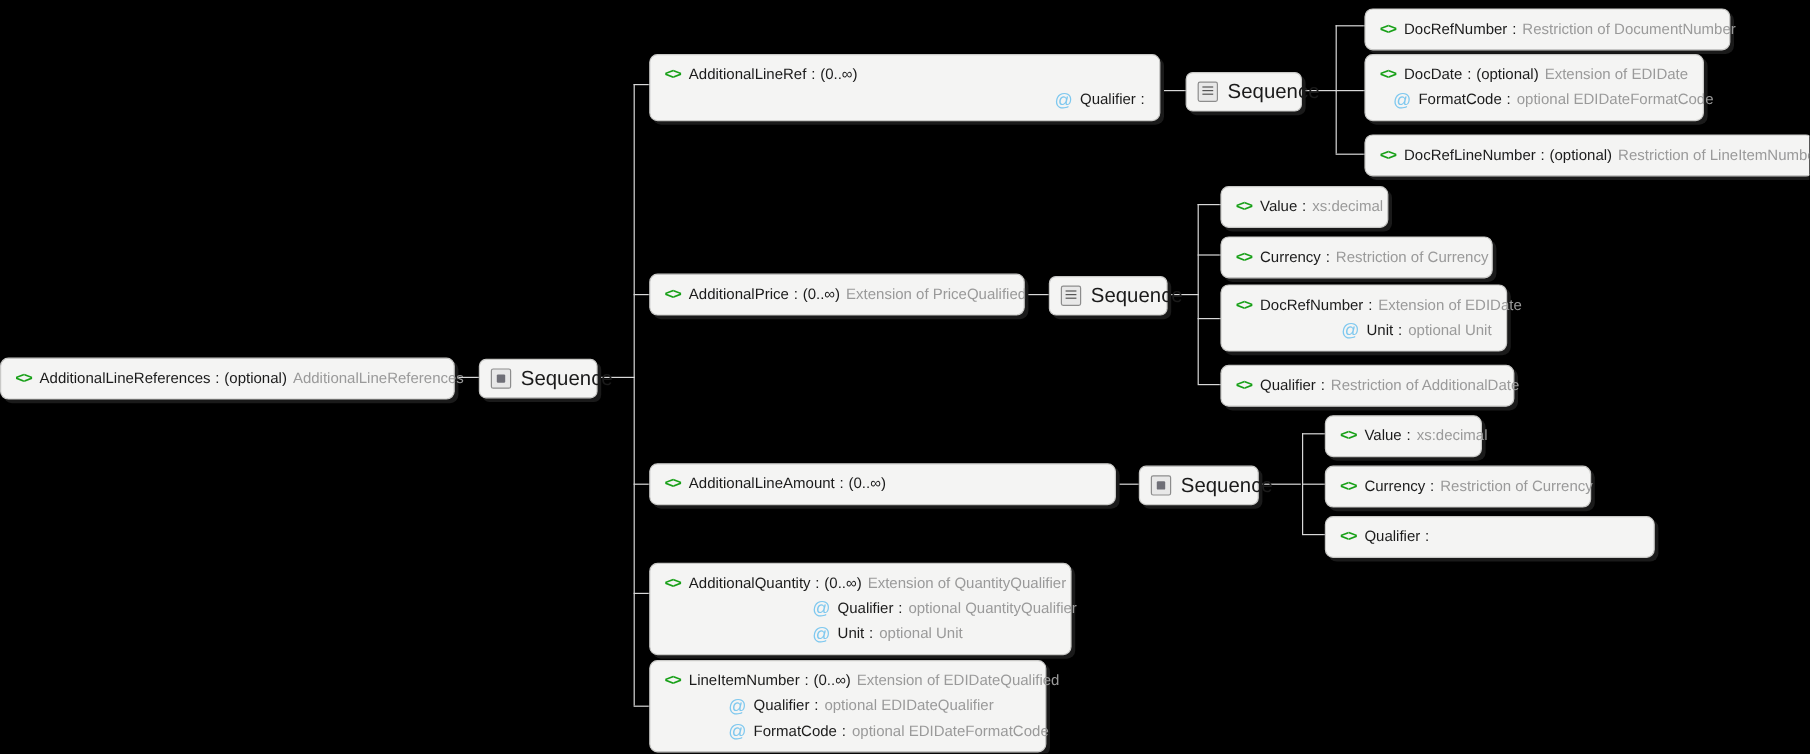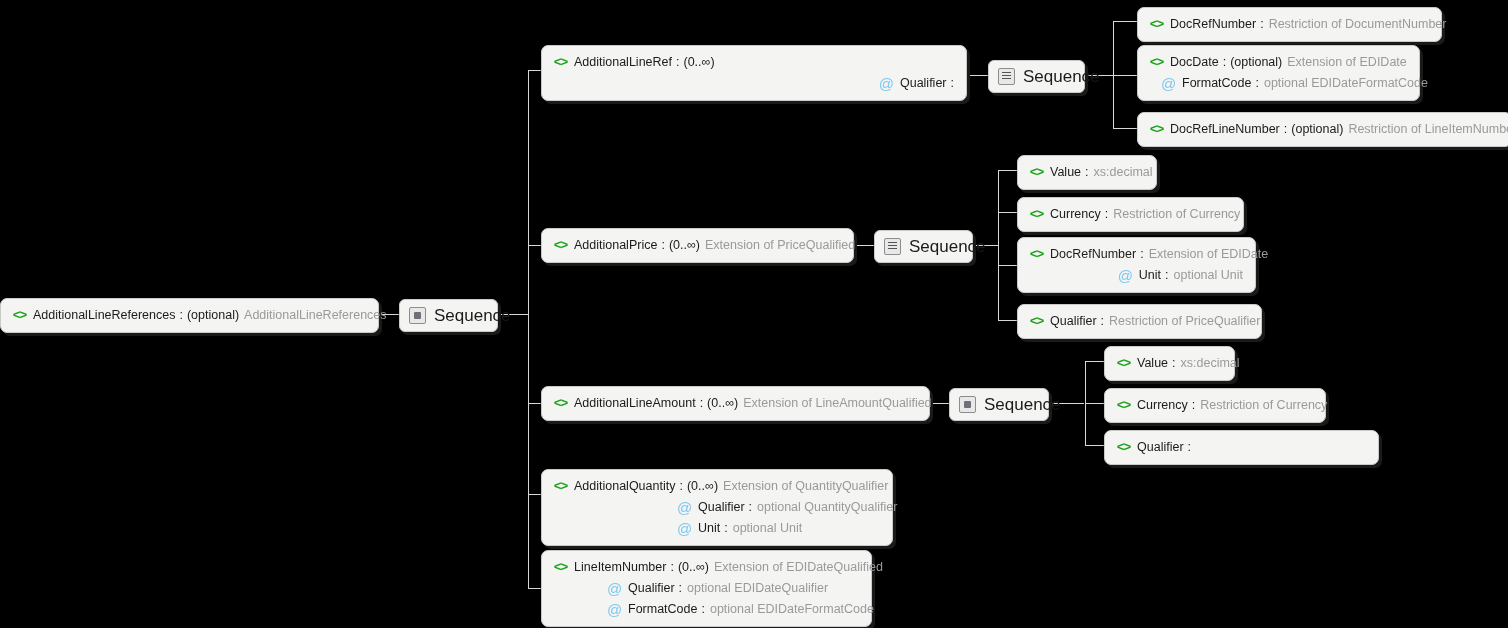--- a/index.html
+++ b/index.html
@@ -220,31 +220,30 @@
       <span class="sep pad">:</span>
       <span class="ty">optional Unit</span>
     </div>
   </div>
 
   <div class="node" style="left:1017px;top:304px;width:245px;">
     <div class="row">
       <span class="ico">&lt;&gt;</span>
       <span class="nm">Qualifier</span>
       <span class="sep pad">:</span>
-      <span class="ty">Restriction of PriceQualifier</span>
+      <span class="ty">Restriction of AdditionalDate</span>
     </div>
   </div>
 
   <div class="node" style="left:541px;top:386px;width:389px;">
     <div class="row">
       <span class="ico">&lt;&gt;</span>
       <span class="nm">AdditionalLineAmount</span>
       <span class="sep pad">:</span>
       <span class="opt pad">(0..∞)</span>
-      <span class="ty">Extension of LineAmountQualified</span>
     </div>
   </div>
 
   <div class="node seq" style="left:949px;top:388px;width:100px;">
     <div class="row">
       <span class="sqico dot"></span>
       <span class="seqlbl">Sequence</span>
     </div>
   </div>
 

